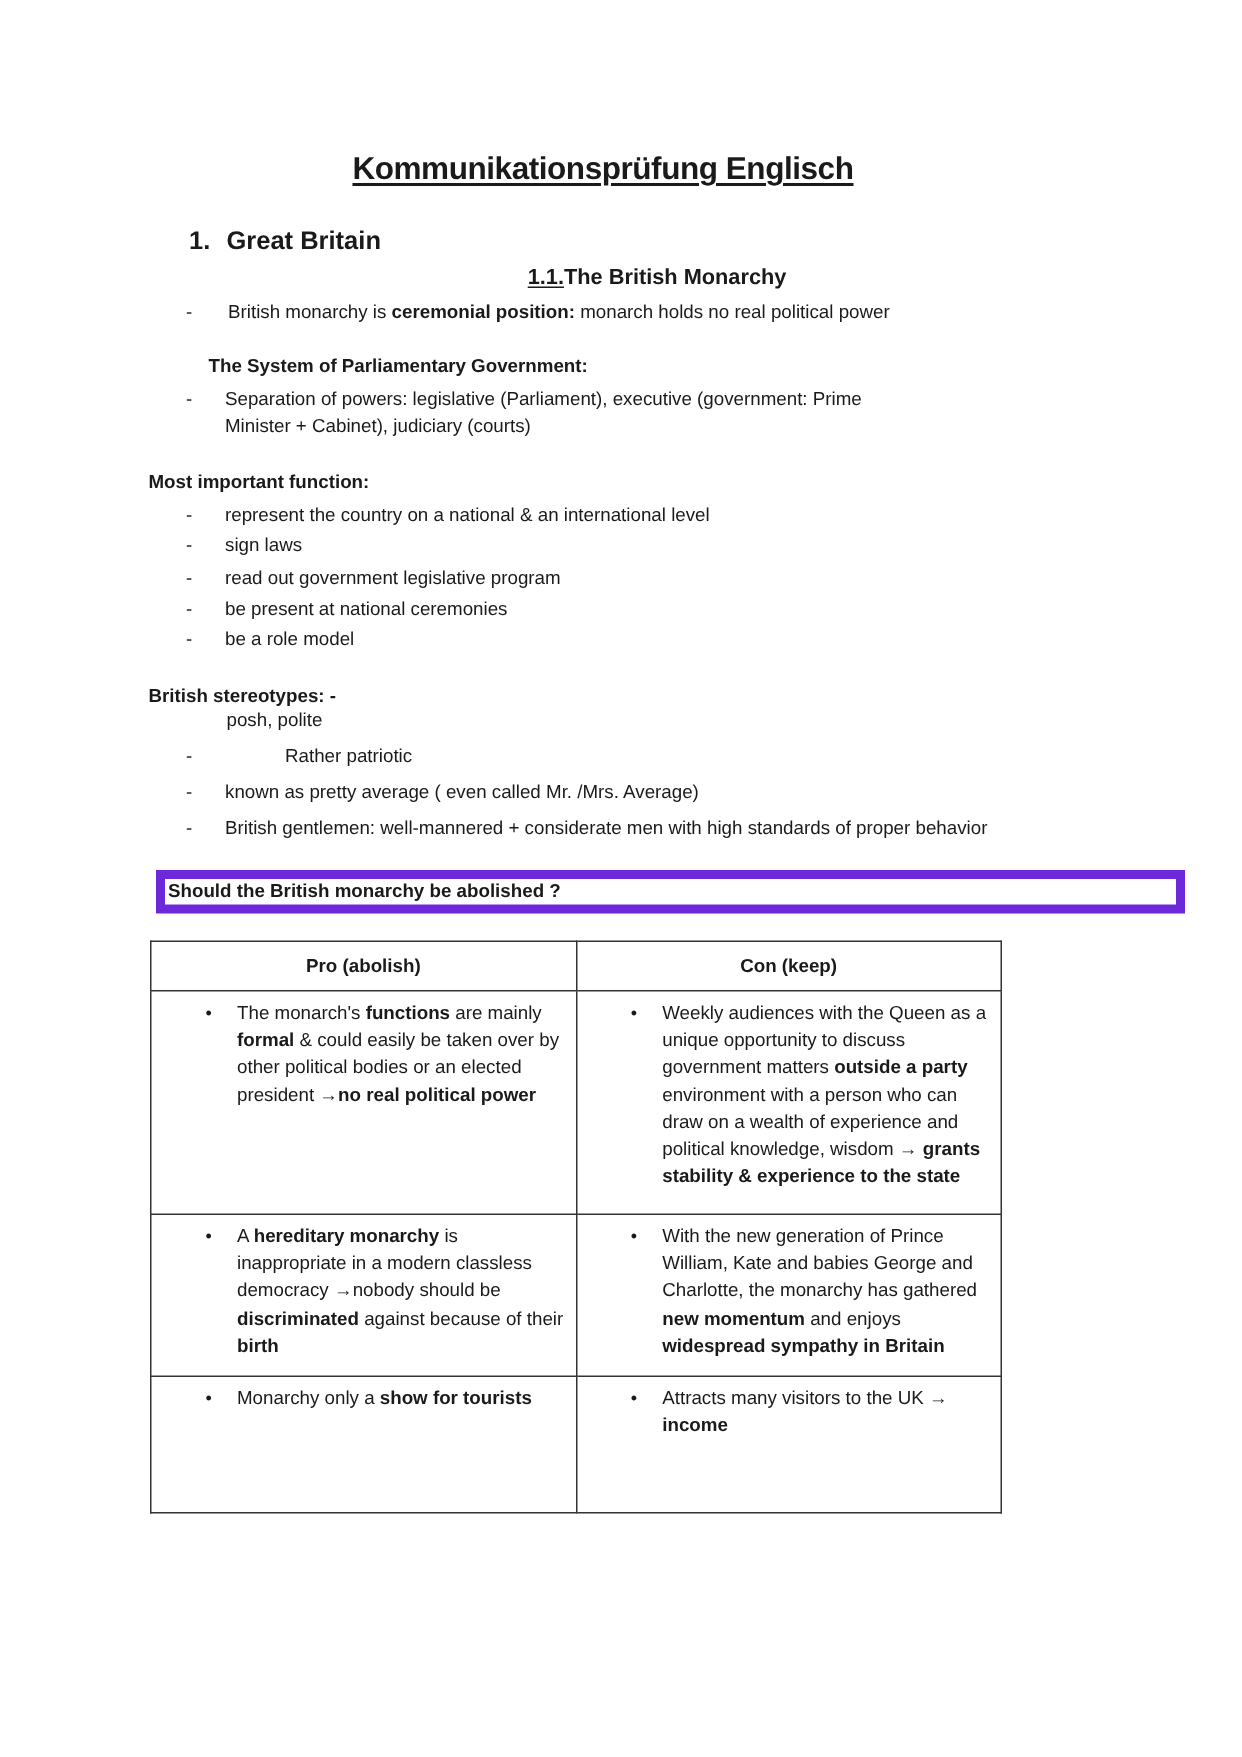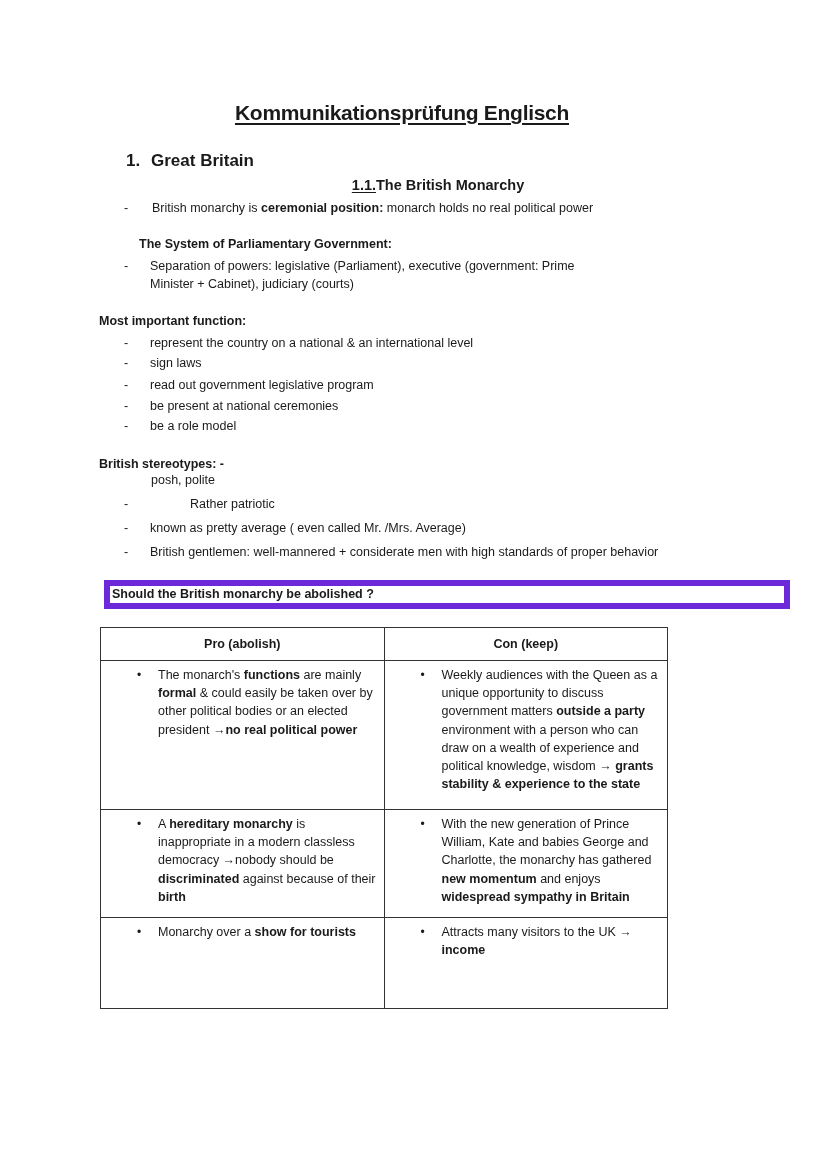--- a/index.html
+++ b/index.html
@@ -166,20 +166,20 @@
       <tr class="r2">
         <td>
           <div class="cell"><span class="bullet">•</span><span>A </span><b>hereditary monarchy</b><span> is inappropriate in a modern classless democracy →nobody should be </span><b>discriminated</b><span> against because of their </span><b>birth</b></div>
         </td>
         <td>
           <div class="cell"><span class="bullet">•</span><span>With the new generation of Prince William, Kate and babies George and Charlotte, the monarchy has gathered </span><b>new momentum</b><span> and enjoys </span><b>widespread sympathy in Britain</b></div>
         </td>
       </tr>
       <tr class="r3">
         <td>
-          <div class="cell"><span class="bullet">•</span><span>Monarchy over a </span><b>show for tourists</b></div>
+          <div class="cell"><span class="bullet">•</span><span>Monarchy only a </span><b>show for tourists</b></div>
         </td>
         <td>
           <div class="cell"><span class="bullet">•</span><span>Attracts many visitors to the UK → </span><b>income</b></div>
         </td>
       </tr>
     </tbody>
 </table>
 
 </body></html>

